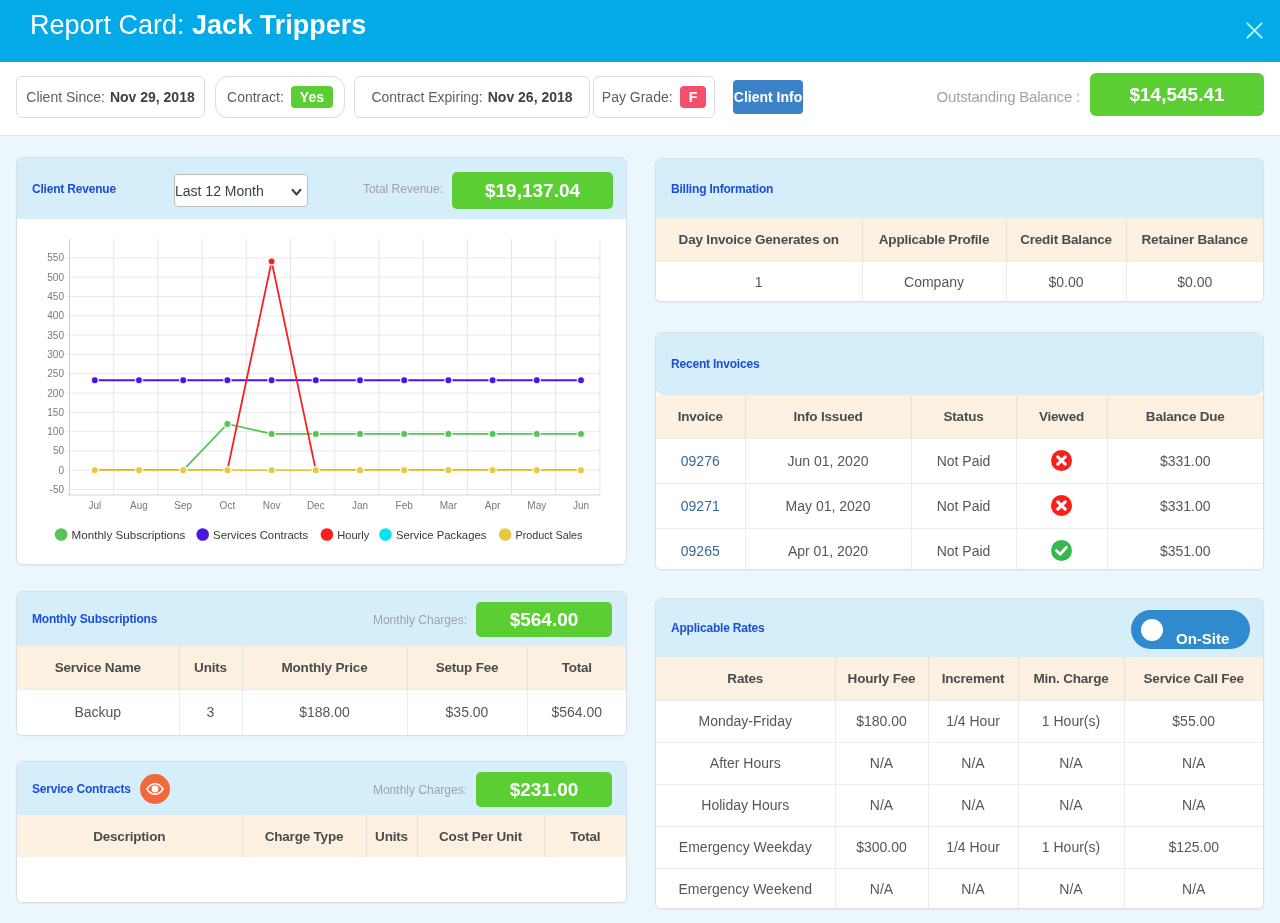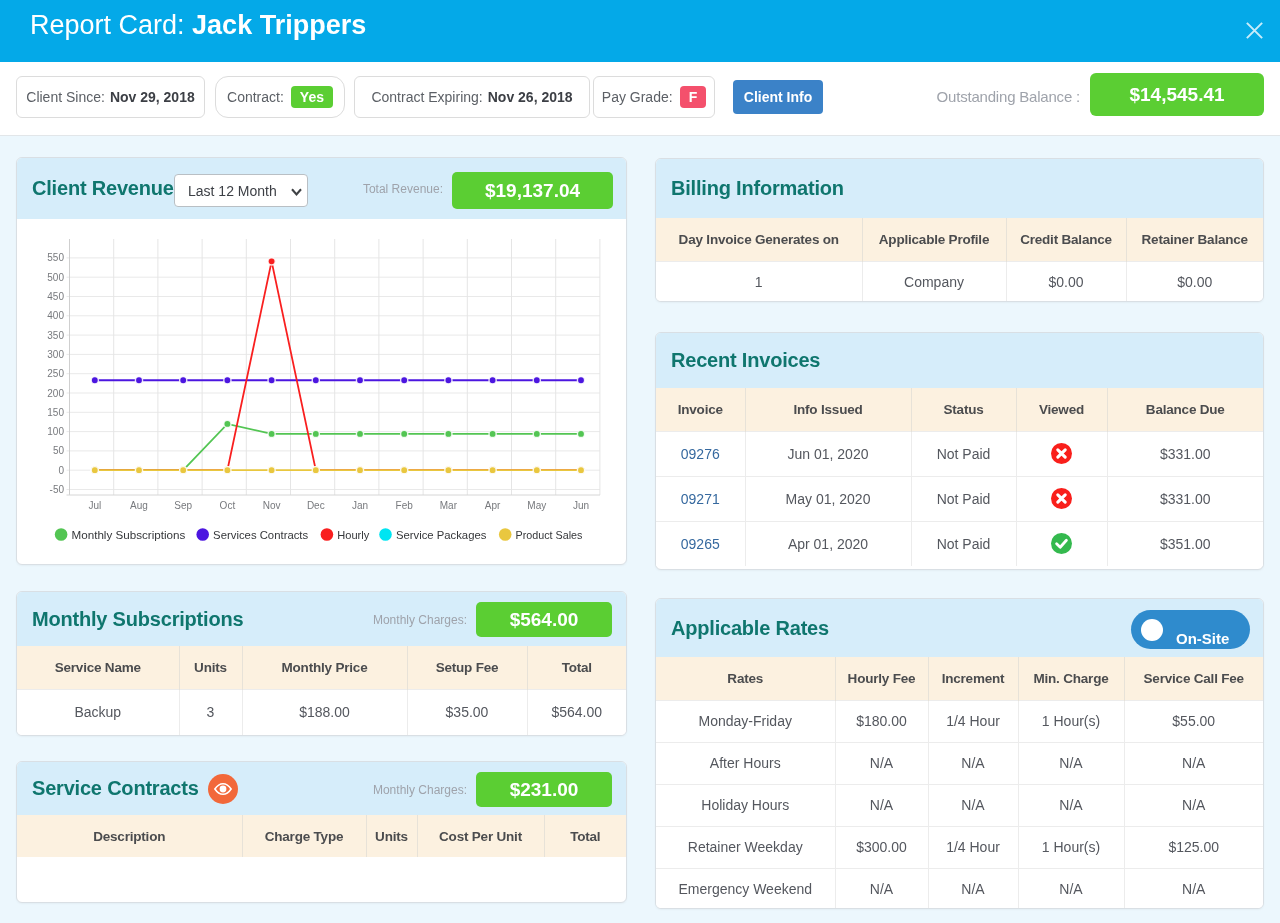--- a/index.html
+++ b/index.html
@@ -8,26 +8,26 @@
 .hdr { position:absolute; left:0; top:0; width:1280px; height:62px; background:#04a9e8; }
 .hdr h1 { position:absolute; left:30px; top:10px; font-size:27px; font-weight:400; color:#fff; }
 .hdr h1 b { font-weight:700; }
 .closex { position:absolute; right:15px; top:19.5px; width:21px; height:21px; }
 .subbar { position:absolute; left:0; top:62px; width:1280px; height:74px; background:#fff; border-bottom:1px solid #e2e6e9; }
 .chip { position:absolute; top:76px; height:42px; border:1px solid #dcdcdc; border-radius:6px; background:#fff; display:flex; align-items:center; justify-content:center; font-size:14px; color:#5c6066; white-space:nowrap; }
 .chip b { color:#3c3f45; font-weight:700; margin-left:5px; }
 .badge-sm { display:inline-block; margin-left:7px; padding:3px 9px; border-radius:4px; color:#fff; font-weight:700; font-size:14px; }
 .bg-green { background:#5bce33; }
 .bg-pink { background:#f4506c; }
-.btn-info { position:absolute; left:733px; top:80px; width:90px; height:34px; background:#3b82c8; color:#fff; font-weight:700; font-size:14px; border-radius:4px; display:flex; align-items:center; justify-content:center; }
+.btn-info { position:absolute; left:733px; top:80px; width:70px; height:34px; background:#3b82c8; color:#fff; font-weight:700; font-size:14px; border-radius:4px; display:flex; align-items:center; justify-content:center; }
 .ob-label { position:absolute; top:88px; right:200px; font-size:15px; letter-spacing:-0.2px; color:#9fa3ab; }
 .ob-badge { position:absolute; left:1090px; top:73px; width:174px; height:43px; background:#5bce33; border-radius:6px; color:#fff; font-weight:700; font-size:19px; display:flex; align-items:center; justify-content:center; }
 .card { position:absolute; background:#fff; border:1px solid #d9dfe4; border-radius:6px; overflow:hidden; box-shadow:0 1px 2px rgba(0,0,0,0.04); }
 .card-h { position:relative; background:#d6edfa; display:flex; align-items:center; padding:0 15px; }
-.card-h .title { font-size:20px; font-weight:700; color:#0f766e; letter-spacing:-0.2px; }
+.card-h .title { font-size:12px; font-weight:700; color:#1d4ed8; letter-spacing:-0.2px; }
 .gray-label { color:#9fa3ab; font-size:12px; }
 .big-badge { position:absolute; width:136px; height:35px; background:#5bce33; border-radius:5px; color:#fff; font-weight:700; font-size:19px; display:flex; align-items:center; justify-content:center; }
 table.t { border-collapse:collapse; width:100%; table-layout:fixed; }
 table.t th { background:#fcf1e0; font-weight:700; font-size:13.5px; letter-spacing:-0.2px; color:#4b4c4e; border-right:1px solid #e7e2d8; text-align:center; }
 table.t th:last-child { border-right:none; }
 table.t td { font-size:14px; color:#54575e; text-align:center; border-right:1px solid #ececec; border-top:1px solid #ececec; background:#fff; }
 table.t td:last-child { border-right:none; }
 a.lnk { color:#36699f; text-decoration:none; }
 .vicon { display:inline-block; width:21px; height:21px; vertical-align:middle; }
 </style>
@@ -44,21 +44,21 @@
 <div class="chip" style="left:215px; width:130px;border-radius:13px;">Contract:<span class="badge-sm bg-green">Yes</span></div>
 <div class="chip" style="left:354px; width:236px;">Contract Expiring:<b>Nov 26, 2018</b></div>
 <div class="chip" style="left:593px; width:122px;">Pay Grade:<span class="badge-sm bg-pink">F</span></div>
 <div class="btn-info">Client Info</div>
 <div class="ob-label">Outstanding Balance :</div>
 <div class="ob-badge">$14,545.41</div>
 
 <div class="card" style="left:16px; top:157px; width:611px; height:408px;">
   <div class="card-h" style="height:61px;">
     <span class="title">Client Revenue</span>
-    <span style="position:absolute; left:157px; top:16px; width:134px; height:33px; background:#fff; border:1px solid #b9bfc4; border-radius:4px; display:flex; align-items:center; padding-left:13px; font-size:14px; color:#3c3f45;">Last 12 Month
+    <span style="position:absolute; left:157px; top:16px; width:134px; height:33px; background:#fff; border:1px solid #b9bfc4; border-radius:4px; display:flex; align-items:center; font-size:14px; color:#3c3f45;">Last 12 Month
       <svg style="position:absolute; right:5px; top:13px;" width="11" height="8" viewBox="0 0 11 8">
           <path d="M1 1.2 L5.5 6.4 L10 1.2" stroke="#3f4245" stroke-width="2.1" fill="none"></path>
         </svg>
     </span>
     <span class="gray-label" style="position:absolute; right:183px; top:24px;">Total Revenue:</span>
     <span class="big-badge" style="right:13px; top:14px; width:161px; height:37px;">$19,137.04</span>
   </div>
   <div style="position:relative; width:609px; height:346px;">
     <svg width="609" height="346" viewBox="0 0 609 346" id="chart">
         <line x1="49.5" y1="270.5" x2="583" y2="270.5" stroke="#e9e9e9" stroke-width="1"></line>
@@ -266,21 +266,21 @@
           <td>1</td>
           <td>Company</td>
           <td>$0.00</td>
           <td>$0.00</td>
         </tr>
   </tbody>
     </table>
 </div>
 
 <div class="card" style="left:655px; top:332px; width:609px; height:238px;">
-  <div class="card-h" style="height:55px;">
+  <div class="card-h" style="height:62px;border-radius:7px;">
       <span class="title">Recent Invoices</span>
     </div>
   <table class="t">
     <colgroup>
         <col style="width:89px">
         <col style="width:166px">
         <col style="width:105px">
         <col style="width:91px">
         <col>
       </colgroup>
@@ -365,21 +365,21 @@
           <td>N/A</td>
         </tr>
     <tr style="height:42px;">
           <td>Holiday Hours</td>
           <td>N/A</td>
           <td>N/A</td>
           <td>N/A</td>
           <td>N/A</td>
         </tr>
     <tr style="height:42px;">
-          <td>Retainer Weekday</td>
+          <td>Emergency Weekday</td>
           <td>$300.00</td>
           <td>1/4 Hour</td>
           <td>1 Hour(s)</td>
           <td>$125.00</td>
         </tr>
     <tr style="height:42px;">
           <td>Emergency Weekend</td>
           <td>N/A</td>
           <td>N/A</td>
           <td>N/A</td>

